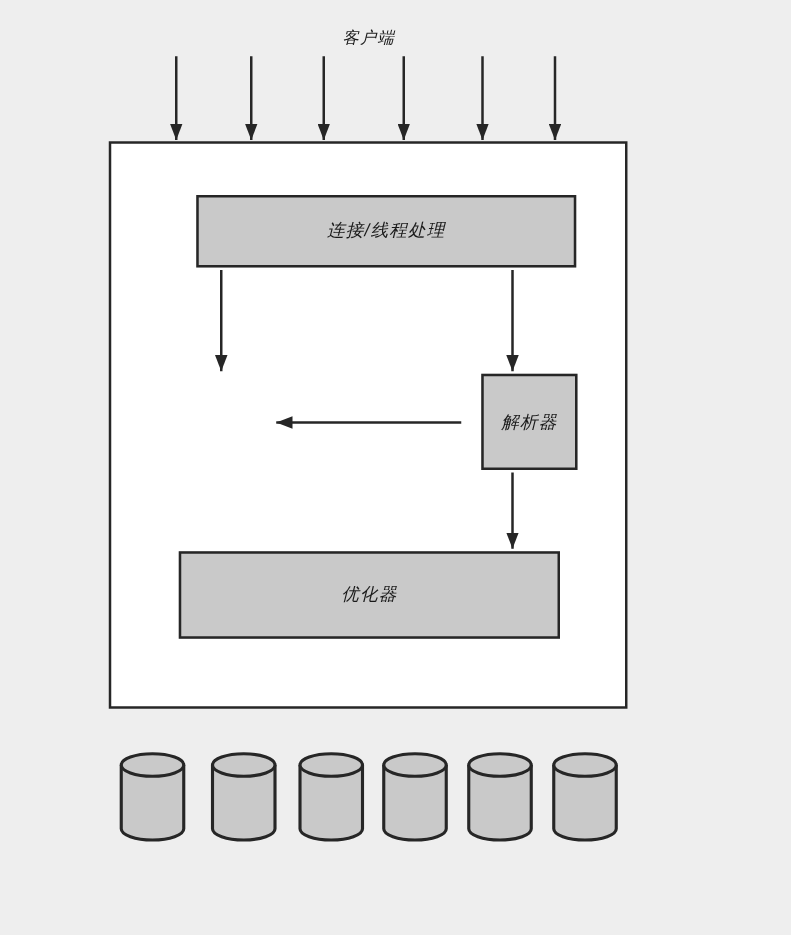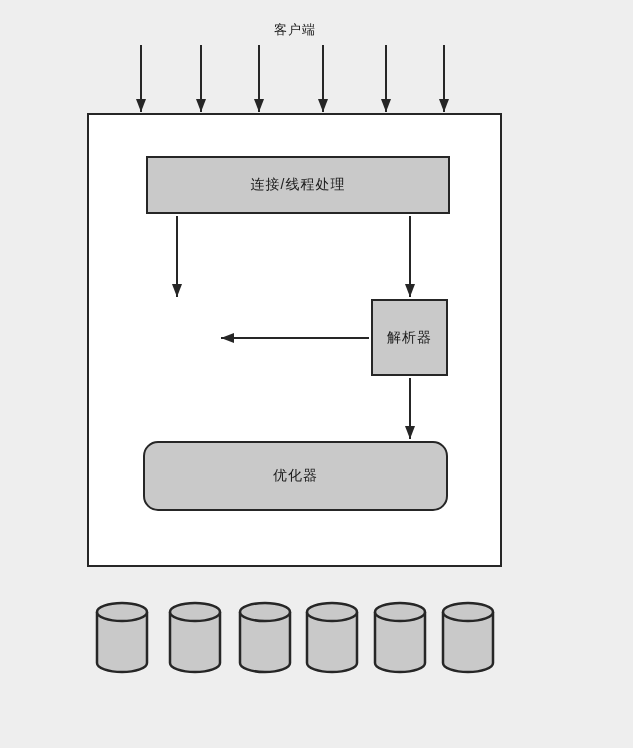--- a/index.html
+++ b/index.html
@@ -6,20 +6,21 @@
   body {
     font-family: "Liberation Sans", "DejaVu Sans", sans-serif;
     background: #eeeeee;
   }
   .canvas {
     position: relative;
     width: 633px;
     height: 748px;
     background: #eeeeee;
     overflow: hidden;
+    font-style: italic;
   }
   .diagram-label {
     position: absolute;
     width: 160px;
     text-align: center;
     font-size: 13px;
     color: #1a1a1a;
     letter-spacing: 1px;
   }
   .client-label { left: 215px; top: 21px; }
@@ -37,24 +38,24 @@
     box-sizing: border-box;
     background: #c9c9c9;
     border: 2px solid #262626;
     display: flex;
     align-items: center;
     justify-content: center;
     font-size: 14px;
     color: #1a1a1a;
     letter-spacing: 1px;
   }
-  .node-connection { left: 146px; top: 156px; width: 304px; height: 58px; }
+  .node-connection { left: 157px; top: 156px; width: 304px; height: 58px; }
   .node-qcache     { left: 142px; top: 299px; width: 77px;  height: 77px; }
-  .node-parser     { left: 371px; top: 299px; width: 77px;  height: 77px; align-items: center; }
-  .node-optimizer  { left: 143px; top: 441px; width: 305px; height: 70px; border-radius: 15px; }
+  .node-parser     { left: 385px; top: 299px; width: 77px;  height: 77px; align-items: center; }
+  .node-optimizer  { left: 143px; top: 441px; width: 305px; height: 70px; }
   svg.overlay {
     position: absolute;
     left: 0; top: 0;
     width: 633px; height: 748px;
     pointer-events: none;
   }
   .edge-line {
     stroke: #262626;
     stroke-width: 2;
     fill: none;

